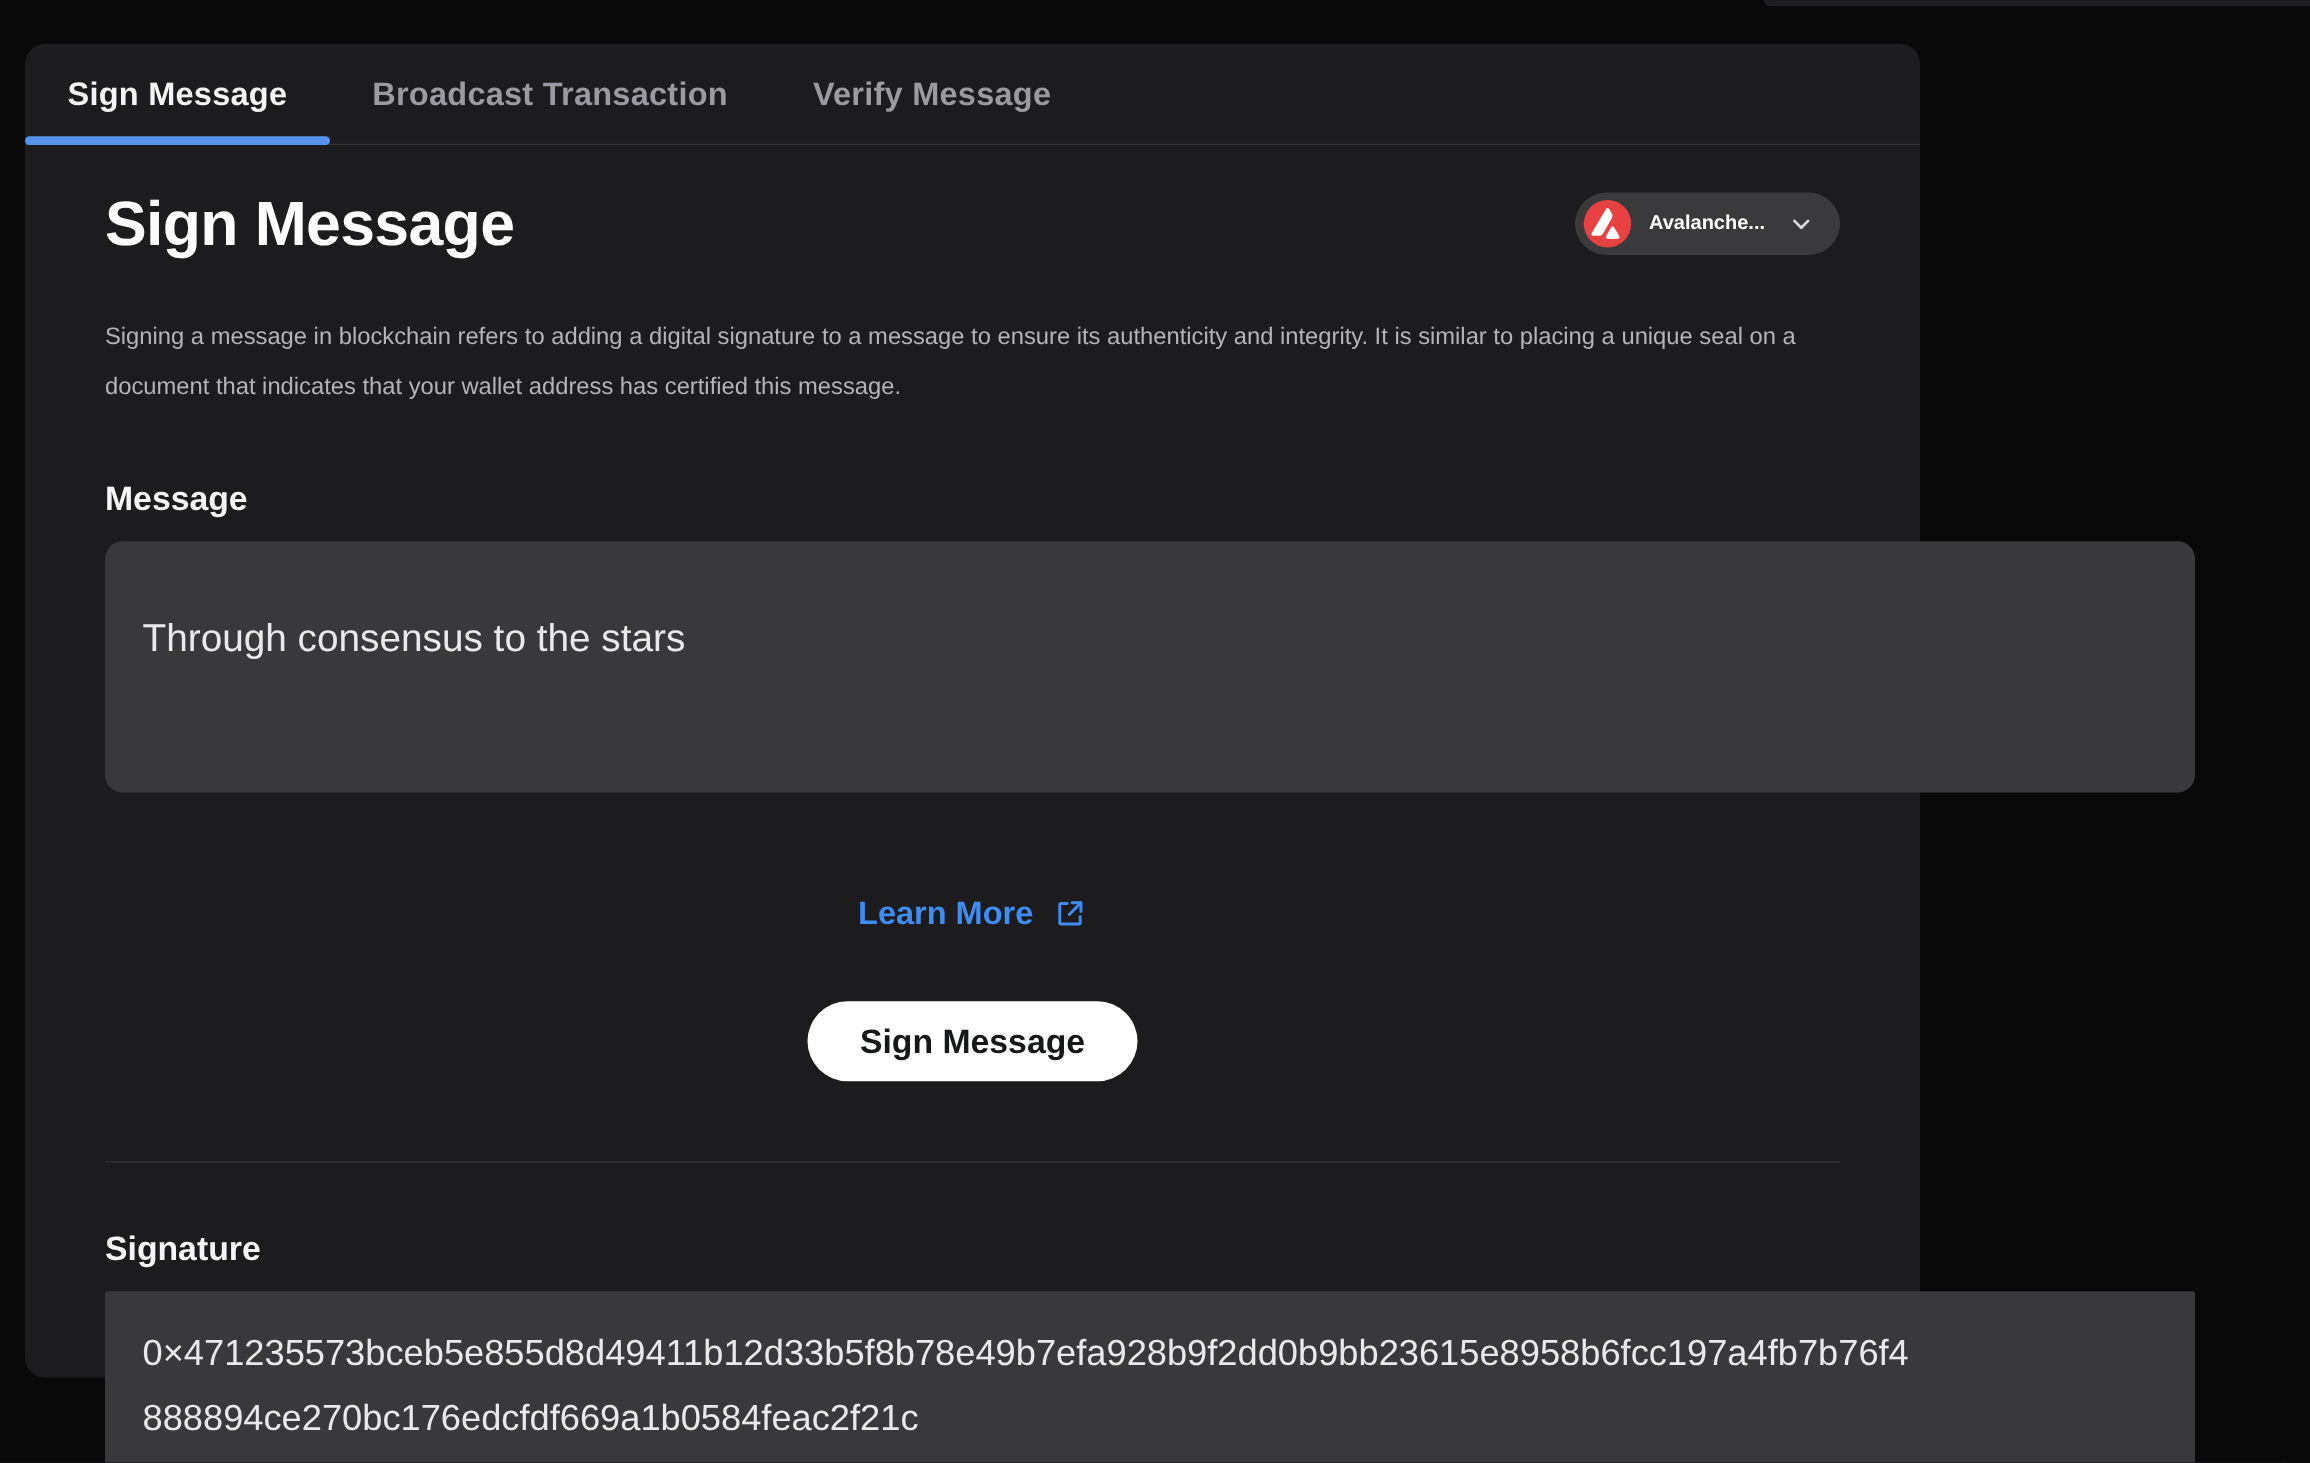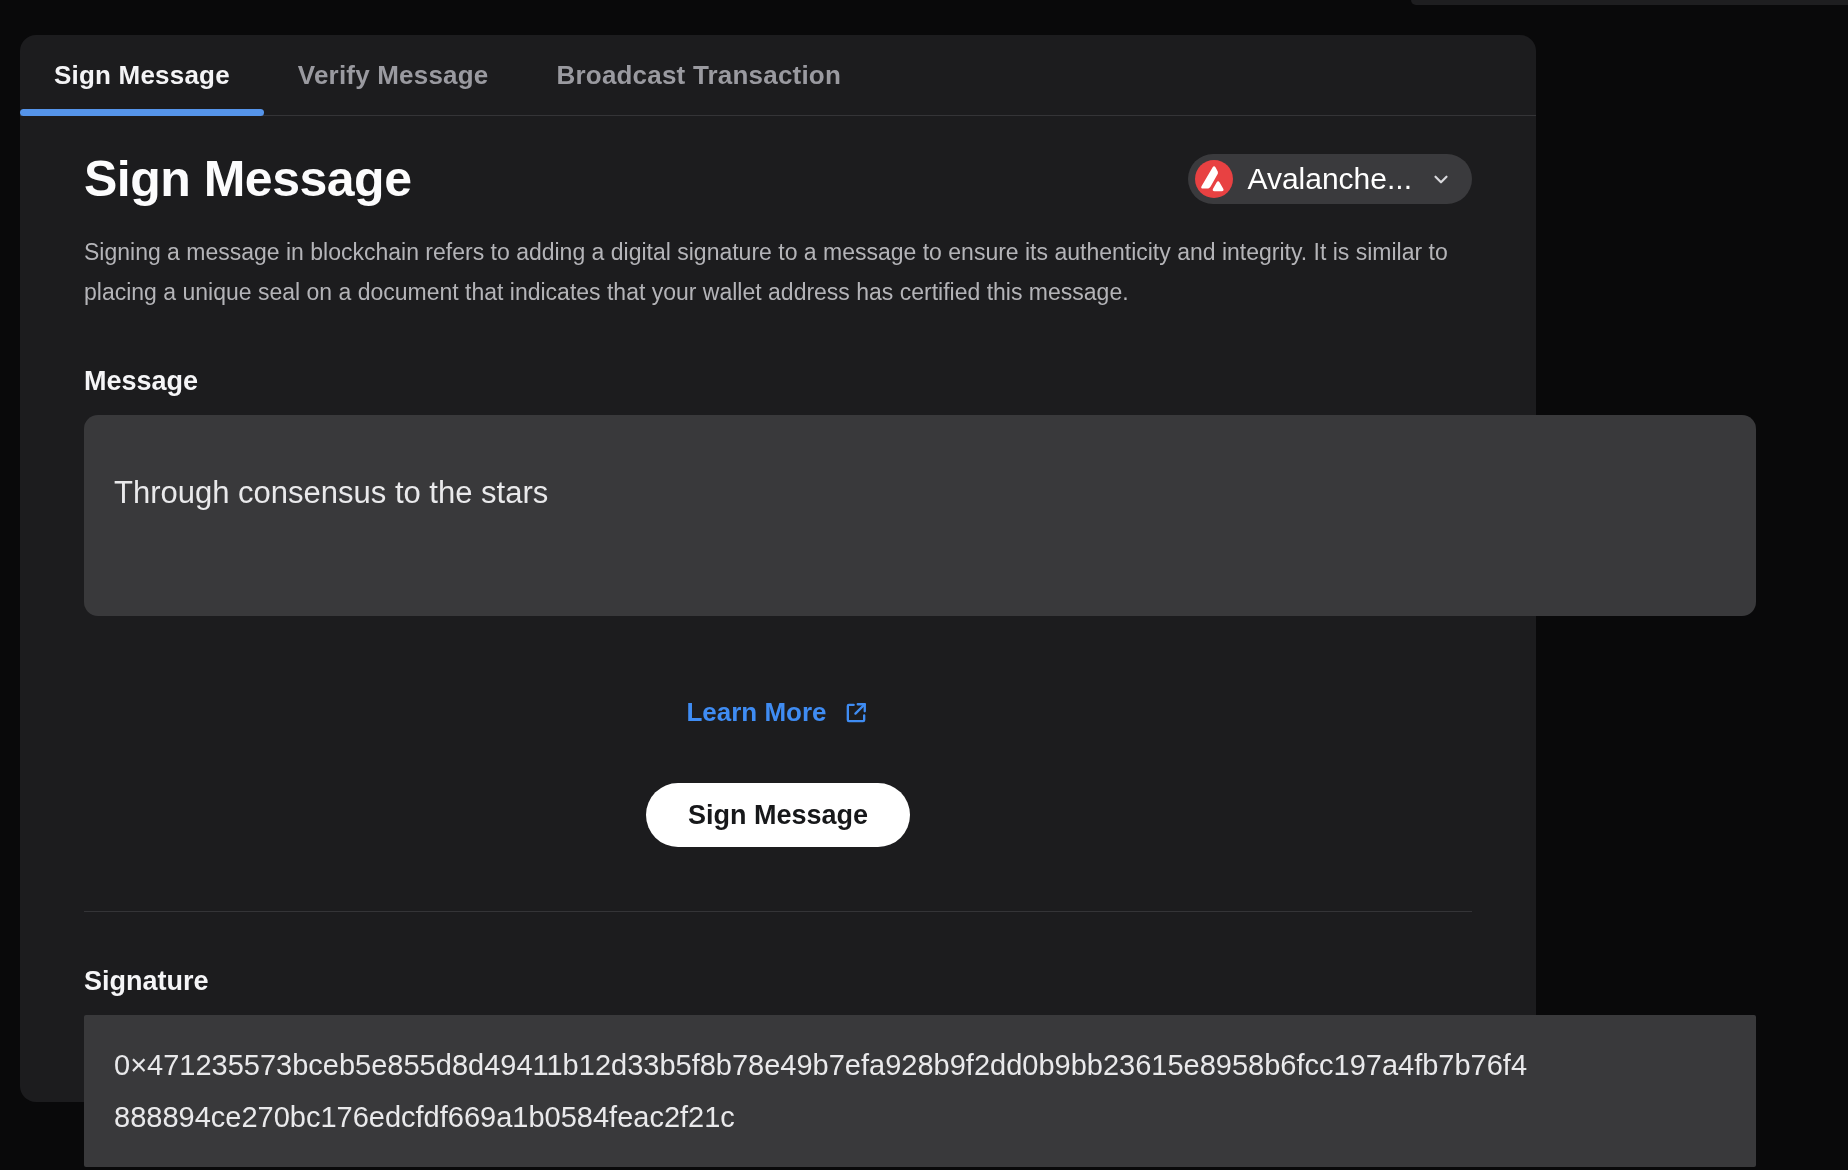--- a/index.html
+++ b/index.html
@@ -70,28 +70,28 @@
     padding:0 20px 0 7px;
     cursor:pointer;
   }
   .avax-circle {
     width:38px; height:38px; border-radius:50%;
     background:#e84142;
     display:flex; align-items:center; justify-content:center;
     flex:0 0 auto;
   }
   .network-label {
-    color:#ffffff; font-size:30px; font-weight:400;
+    color:#ffffff; font-size:16px; font-weight:700;
   }
   .chevron { display:flex; margin-left:4px; }
 
   .description {
-    margin-top:24px;
+    margin-top:42px;
     color:#b4b4b8;
-    font-size:23px;
+    font-size:19px;
     line-height:40px;
     max-width:1680px;
   }
 
   .field-label {
     margin-top:54px;
     color:#f5f5f7;
     font-size:27px; font-weight:700;
   }
 
@@ -164,24 +164,24 @@
 <div class="top-strip"></div>
 
 <div class="card">
 
   <div class="tabbar">
     <div class="tab active">
       <span>Sign Message</span>
       <span class="tab-underline"></span>
     </div>
     <div class="tab">
+      <span>Broadcast Transaction</span>
+    </div>
+    <div class="tab">
       <span>Verify Message</span>
-    </div>
-    <div class="tab">
-      <span>Broadcast Transaction</span>
     </div>
   </div>
 
   <div class="content">
 
     <div class="header-row">
       <h1 class="page-title">Sign Message</h1>
 
       <button class="network-pill">
         <span class="avax-circle">

